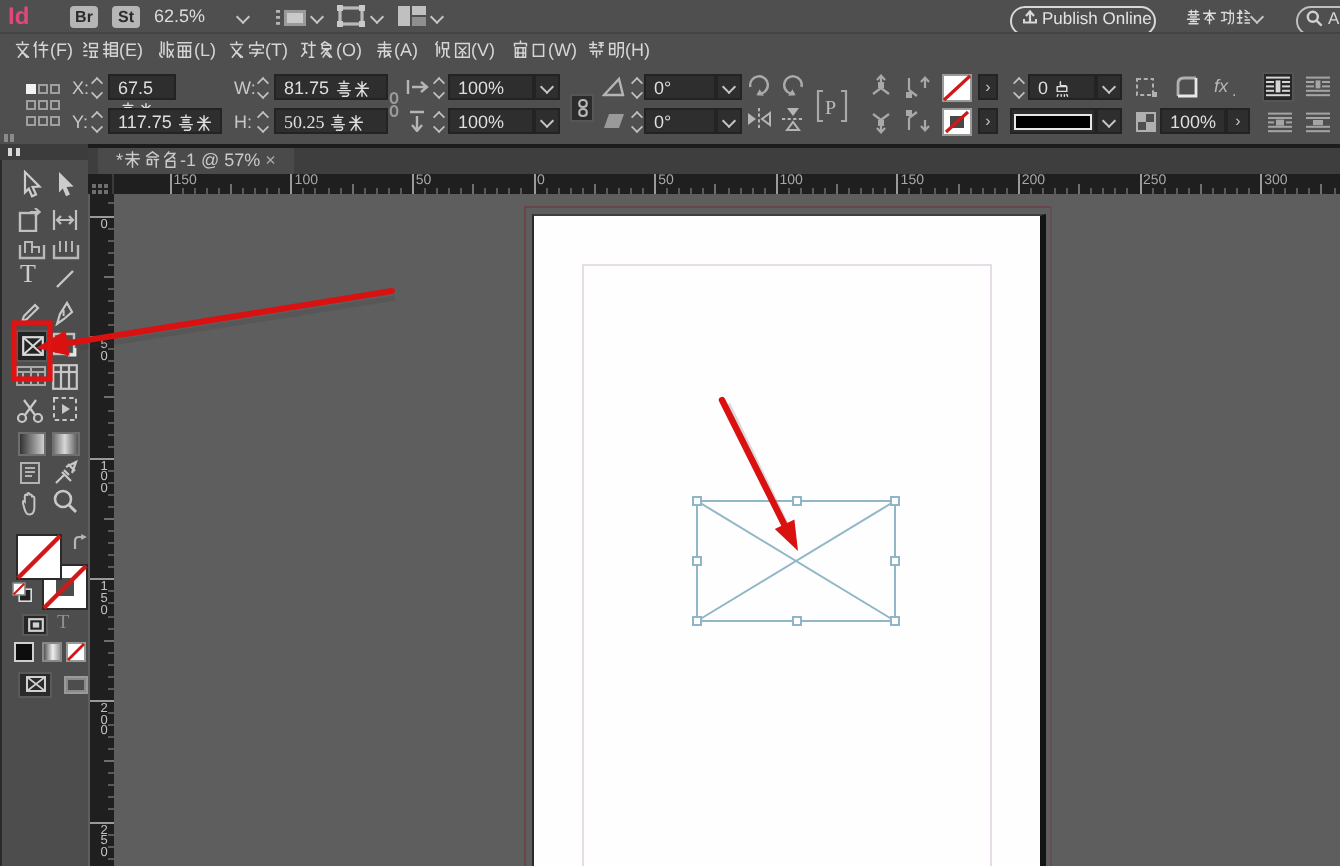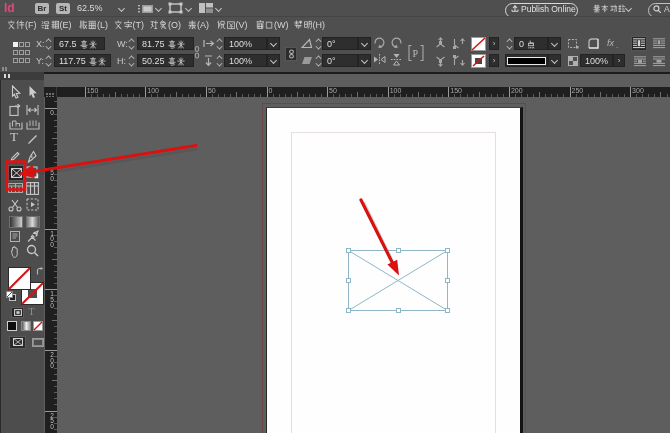--- a/index.html
+++ b/index.html
@@ -151,21 +151,21 @@
           <rect x="6.5" y="17.5" width="4" height="4"></rect>
           <rect x="12.5" y="17.5" width="4" height="4"></rect>
         </g>
         <rect x="0" y="1" width="5" height="5" fill="#f2f2f2"></rect>
       </svg>
     <span class="lbl" style="left:36px;top:7px;">X:</span>
     <div class="stp" style="left:44px;top:5px;">
         <span class="tu"></span>
         <span class="td"></span>
       </div>
-    <div class="fld" style="left:54px;top:5px;width:51px;">67.5 <svg class="cj" style="width:8px;height:9px" viewBox="0 0 10 10">
+    <div class="fld" style="left:54px;top:5px;width:34px;">67.5 <svg class="cj" style="width:8px;height:9px" viewBox="0 0 10 10">
           <path d="M5 0 V1.5 M2 1.5 H8 M3 3 H7 M3 4.5 H7 M1 6 H9 M2.5 7.5 H7.5 Q8.5 8.5 7 9.5 H4" stroke-width="0.9"></path>
         </svg><svg class="cj" style="width:8px;height:9px" viewBox="0 0 10 10">
           <path d="M5 0.5 V9.5 M1 4.5 H9 M2.5 1.5 L4.5 3.5 M7.5 1.5 L5.5 3.5 M2 9.5 L4.5 6 M8 9.5 L5.5 6" stroke-width="0.9"></path>
         </svg></div>
     <span class="lbl" style="left:36px;top:24px;">Y:</span>
     <div class="stp" style="left:44px;top:22px;">
         <span class="tu"></span>
         <span class="td"></span>
       </div>
     <div class="fld" style="left:54px;top:22px;width:57px;">117.75 <svg class="cj" style="width:8px;height:9px" viewBox="0 0 10 10">
@@ -181,21 +181,21 @@
     <div class="fld" style="left:137px;top:5px;width:57px;">81.75 <svg class="cj" style="width:8px;height:9px" viewBox="0 0 10 10">
           <path d="M5 0 V1.5 M2 1.5 H8 M3 3 H7 M3 4.5 H7 M1 6 H9 M2.5 7.5 H7.5 Q8.5 8.5 7 9.5 H4" stroke-width="0.9"></path>
         </svg><svg class="cj" style="width:8px;height:9px" viewBox="0 0 10 10">
           <path d="M5 0.5 V9.5 M1 4.5 H9 M2.5 1.5 L4.5 3.5 M7.5 1.5 L5.5 3.5 M2 9.5 L4.5 6 M8 9.5 L5.5 6" stroke-width="0.9"></path>
         </svg></div>
     <span class="lbl" style="left:117px;top:24px;">H:</span>
     <div class="stp" style="left:127px;top:22px;">
         <span class="tu"></span>
         <span class="td"></span>
       </div>
-    <div class="fld" style="left:137px;top:22px;width:57px;">50.25 <svg class="cj" style="width:8px;height:9px" viewBox="0 0 10 10">
+    <div class="fld" style="left:137px;top:22px;width:57px;font-family:Liberation Serif, serif;">50.25 <svg class="cj" style="width:8px;height:9px" viewBox="0 0 10 10">
           <path d="M5 0 V1.5 M2 1.5 H8 M3 3 H7 M3 4.5 H7 M1 6 H9 M2.5 7.5 H7.5 Q8.5 8.5 7 9.5 H4" stroke-width="0.9"></path>
         </svg><svg class="cj" style="width:8px;height:9px" viewBox="0 0 10 10">
           <path d="M5 0.5 V9.5 M1 4.5 H9 M2.5 1.5 L4.5 3.5 M7.5 1.5 L5.5 3.5 M2 9.5 L4.5 6 M8 9.5 L5.5 6" stroke-width="0.9"></path>
         </svg></div>
     <svg style="position:absolute;left:193px;top:13px;" width="8" height="15" viewBox="0 0 8 15">
         <path d="M4 1.5 C1.8 1.5 1.8 6.5 4 6.5 C6.2 6.5 6.2 1.5 4 1.5 M4 8 C1.8 8 1.8 13 4 13 C6.2 13 6.2 8 4 8" stroke="#9a9a9a" stroke-width="1.1" fill="none"></path>
       </svg>
     <svg style="position:absolute;left:203px;top:6px;" width="12" height="11" viewBox="0 0 12 11">
         <path d="M1 2 L1 9 M3 5.5 L10 5.5 M7.5 3 L10.5 5.5 L7.5 8" stroke="#b5b5b5" stroke-width="1.2" fill="none"></path>
       </svg>
@@ -497,20 +497,29 @@
         <path d="M0.5 0.5 L9.5 7.5 M9.5 0.5 L0.5 7.5" stroke="#d0d0d0" stroke-width="0.8"></path>
       </svg>
     <svg style="position:absolute;left:31px;top:266px;" width="12" height="9" viewBox="0 0 12 9">
         <rect x="0.5" y="0.5" width="11" height="8" fill="#8a8a8a" stroke="#9a9a9a" stroke-width="1"></rect>
         <rect x="2" y="2" width="8" height="5" fill="#4e4d4d"></rect>
       </svg>
   </div>
   <div id="tbhead" class="abs">
       <span style="position:absolute;left:4px;top:2px;width:2px;height:4px;background:#d8d8d8;"></span>
       <span style="position:absolute;left:7.5px;top:2px;width:2px;height:4px;background:#d8d8d8;"></span>
+    </div>
+  <div id="tabbar" class="abs">
+      <div id="tab">*<svg class="cj" style="width:8.5px;height:9.5px" viewBox="0 0 10 10">
+          <path d="M1.5 2 H8.5 M1 4.5 H9 M5 0.5 V9.5 M5 4.5 L2 8 M5 4.5 L8 8" stroke-width="0.9"></path>
+        </svg><svg class="cj" style="width:8.5px;height:9.5px" viewBox="0 0 10 10">
+          <path d="M5 0.5 L1.5 3 M5 0.5 L8.5 3 M2.5 3.5 H7.5 M2 5 H4.5 V8 H2 Z M6 5 H8.5 M7.2 5 V9.5" stroke-width="0.9"></path>
+        </svg><svg class="cj" style="width:8.5px;height:9.5px" viewBox="0 0 10 10">
+          <path d="M4 0.5 Q3 2 1.5 3.5 M3 1.5 H7.5 Q6 4 2.5 5.5 M6 3 L7.5 4.5 M2.5 6 H7.5 V9.5 H2.5 Z" stroke-width="0.9"></path>
+        </svg>-1 @ 57%  <span style="color:#a8a8a8">×</span></div>
     </div>
   <div id="corner" class="abs"><svg width="13" height="10">
         <g fill="#6f6f6f">
           <rect x="2" y="2" width="2" height="2"></rect>
           <rect x="5" y="2" width="2" height="2"></rect>
           <rect x="8" y="2" width="2" height="2"></rect>
           <rect x="2" y="5" width="2" height="2"></rect>
           <rect x="5" y="5" width="2" height="2"></rect>
           <rect x="8" y="5" width="2" height="2"></rect>
         </g>

